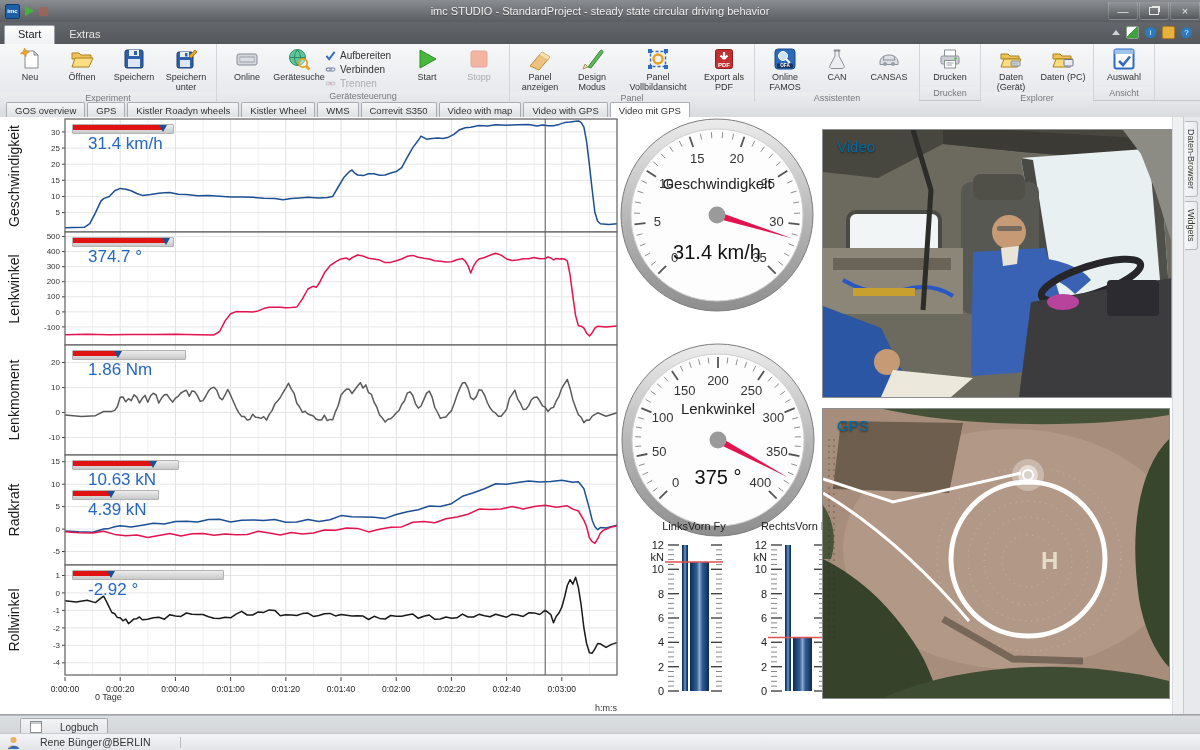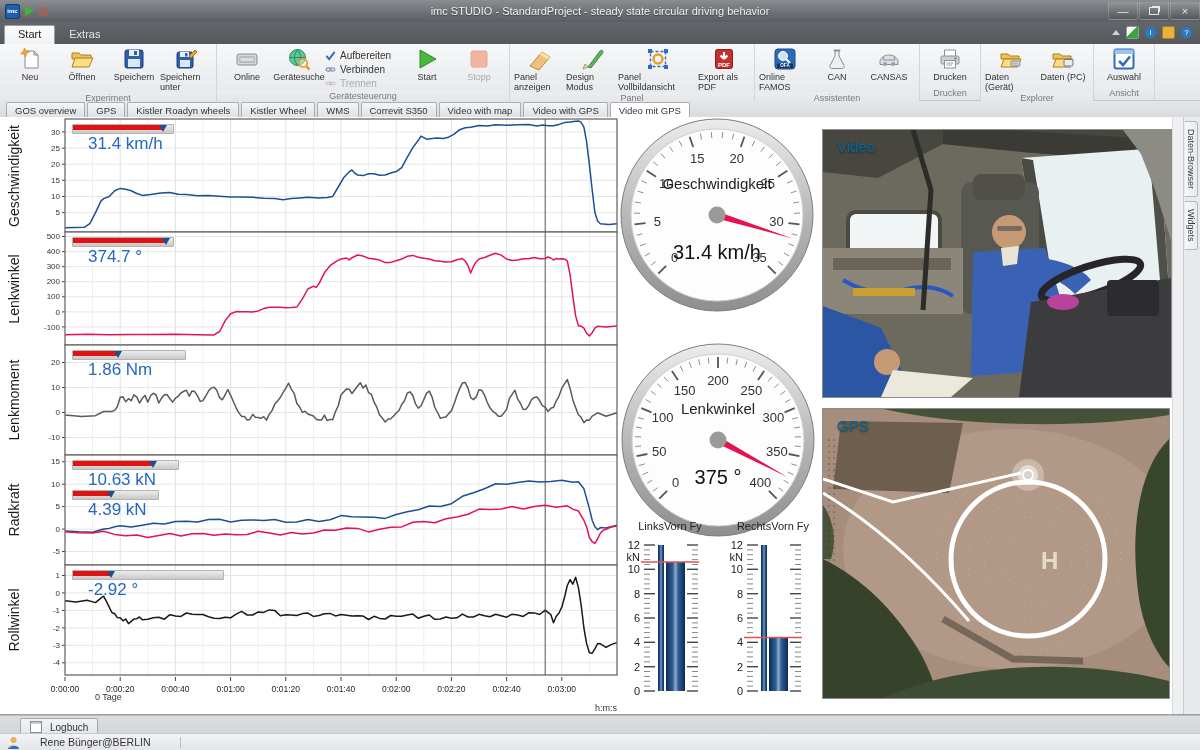--- a/index.html
+++ b/index.html
@@ -27,21 +27,21 @@
   .mi{width:11px;height:11px;border-radius:2px;font-size:8px;color:#fff;display:flex;align-items:center;justify-content:center;}
   .mi-panel{background:linear-gradient(135deg,#fff 45%,#3da43d 45%);border:1px solid #8aa08a;}
   .mi-info{background:#2a7ac0;border-radius:50%;}
   .mi-folder{background:#e8b03c;border:1px solid #b08020;}
   .mi-help{background:#2a7ac0;border-radius:50%;}
   
   .ribbon{height:56px;background:linear-gradient(#f7f8f9,#e9ebee 75%,#e4e6e9);display:flex;border-bottom:1px solid #c3c7cb;}
   .rgroup{display:flex;flex-direction:column;border-right:1px solid #d2d5d9;}
   .rgroup-items{flex:1;display:flex;align-items:stretch;padding:2px 4px 0;}
   .rgroup-label{height:13px;line-height:13px;font-size:9px;color:#76797d;text-align:center;background:linear-gradient(#ecedef,#e2e4e7);}
-  .rbtn{width:52px;display:flex;flex-direction:column;align-items:center;font-size:9px;color:#333;text-align:left;line-height:1.08;padding-top:1px;}
+  .rbtn{width:52px;display:flex;flex-direction:column;align-items:center;font-size:9px;color:#333;text-align:center;line-height:1.08;padding-top:1px;}
   .rbtn.wide{width:80px;}
   .rbtn .ric{width:24px;height:24px;margin-bottom:2px;}
   .rbtn.disabled{color:#a8abaf;}
   .rstack{display:flex;flex-direction:column;justify-content:flex-start;padding-top:2px;width:76px;}
   .rsmall{display:flex;align-items:center;gap:4px;font-size:10px;color:#333;height:14px;}
   .rsmall .ric{width:11px;height:11px;}
   .rsmall.disabled{color:#aaadb1;}
   .ric svg{width:100%;height:100%;display:block;}
   
   .page-tabs{height:17px;background:linear-gradient(#e4e6e9,#d8dade);display:flex;align-items:flex-end;padding-left:6px;border-bottom:1px solid #aeb2b6;}
@@ -52,31 +52,31 @@
   .main{position:absolute;top:117px;left:0;width:1200px;height:597px;background:#fff;border-bottom:1px solid #9ea2a6;}
   .charts-wrap{position:absolute;left:0;top:0;width:645px;height:597px;}
   .ch-name{position:absolute;transform:translate(-50%,-50%) rotate(-90deg);font-size:14px;color:#1a1a1a;white-space:nowrap;}
   .readout{position:absolute;z-index:3;}
   .slider{position:relative;height:8px;background:linear-gradient(#ececec,#c9c9c9);border:1px solid #b3b3b3;border-radius:1px;}
   .slider-red{position:absolute;left:0;top:0;height:5px;background:#e01212;}
   .slider-tri{position:absolute;top:0;width:0;height:0;border-left:4px solid transparent;border-right:4px solid transparent;border-top:7px solid #1c4f94;margin-left:-4px;}
   .readout .val{font-size:17px;color:#2668c0;margin-top:0;padding-left:16px;white-space:nowrap;}
   .axis-note{position:absolute;font-size:9px;color:#333;}
   .gauge{position:absolute;}
-  .bar-meter{position:absolute;width:92px;}
+  .bar-meter{position:absolute;width:92px;margin-left:24px;}
   .bar-title{font-size:11px;color:#222;text-align:center;margin-bottom:1px;white-space:nowrap;}
   .media-panel{position:absolute;border:1px solid #8a8e92;overflow:hidden;}
   .media-label{position:absolute;left:14px;top:8px;color:#0369a1;font-size:15px;z-index:4;text-shadow:0 1px 2px rgba(0,0,0,.5);}
   .right-gutter{position:absolute;left:1172px;top:0;width:11px;height:597px;background:#eef0f2;border-left:1px solid #d8dadd;}
   .side-strip{position:absolute;left:1183px;top:0;width:17px;height:597px;background:#e7e9ec;border-left:1px solid #c8ccd0;}
   .vtab{writing-mode:vertical-rl;font-size:9px;color:#3a3a3a;background:linear-gradient(90deg,#f6f7f8,#e8eaec);
     border:1px solid #b4b8bc;border-left:none;padding:7px 1px;margin:4px 0 3px 1px;border-radius:0 3px 3px 0;}
   
   .logbar{position:absolute;top:715px;left:0;width:1200px;height:18px;background:linear-gradient(#dcdfe2,#d2d5d9);border-top:1px solid #b6babe;}
-  .logtab{display:inline-flex;align-items:center;gap:8px;font-size:10px;color:#333;background:linear-gradient(#f2f3f4,#e4e6e9);
+  .logtab{display:inline-flex;align-items:center;gap:18px;font-size:10px;color:#333;background:linear-gradient(#f2f3f4,#e4e6e9);
     border:1px solid #a6aaae;border-bottom:none;padding:2px 9px 1px;margin:2px 0 0 20px;border-radius:2px 2px 0 0;}
   .logicon{width:10px;height:10px;background:#fff;border:1px solid #8a8e92;box-shadow:inset 0 2px 0 #c8ccd0;}
   .statusbar{position:absolute;top:733px;left:0;width:1200px;height:17px;background:linear-gradient(#f3f4f6,#e3e5e8);
     border-top:1px solid #c6cace;display:flex;align-items:center;gap:20px;font-size:10.5px;color:#333;padding-left:7px;box-sizing:border-box;}
   .status-sep{width:1px;height:11px;background:#b8bcc0;margin-left:10px;}
 </style>
 </head>
 <body>
 
 <div class="titlebar">

